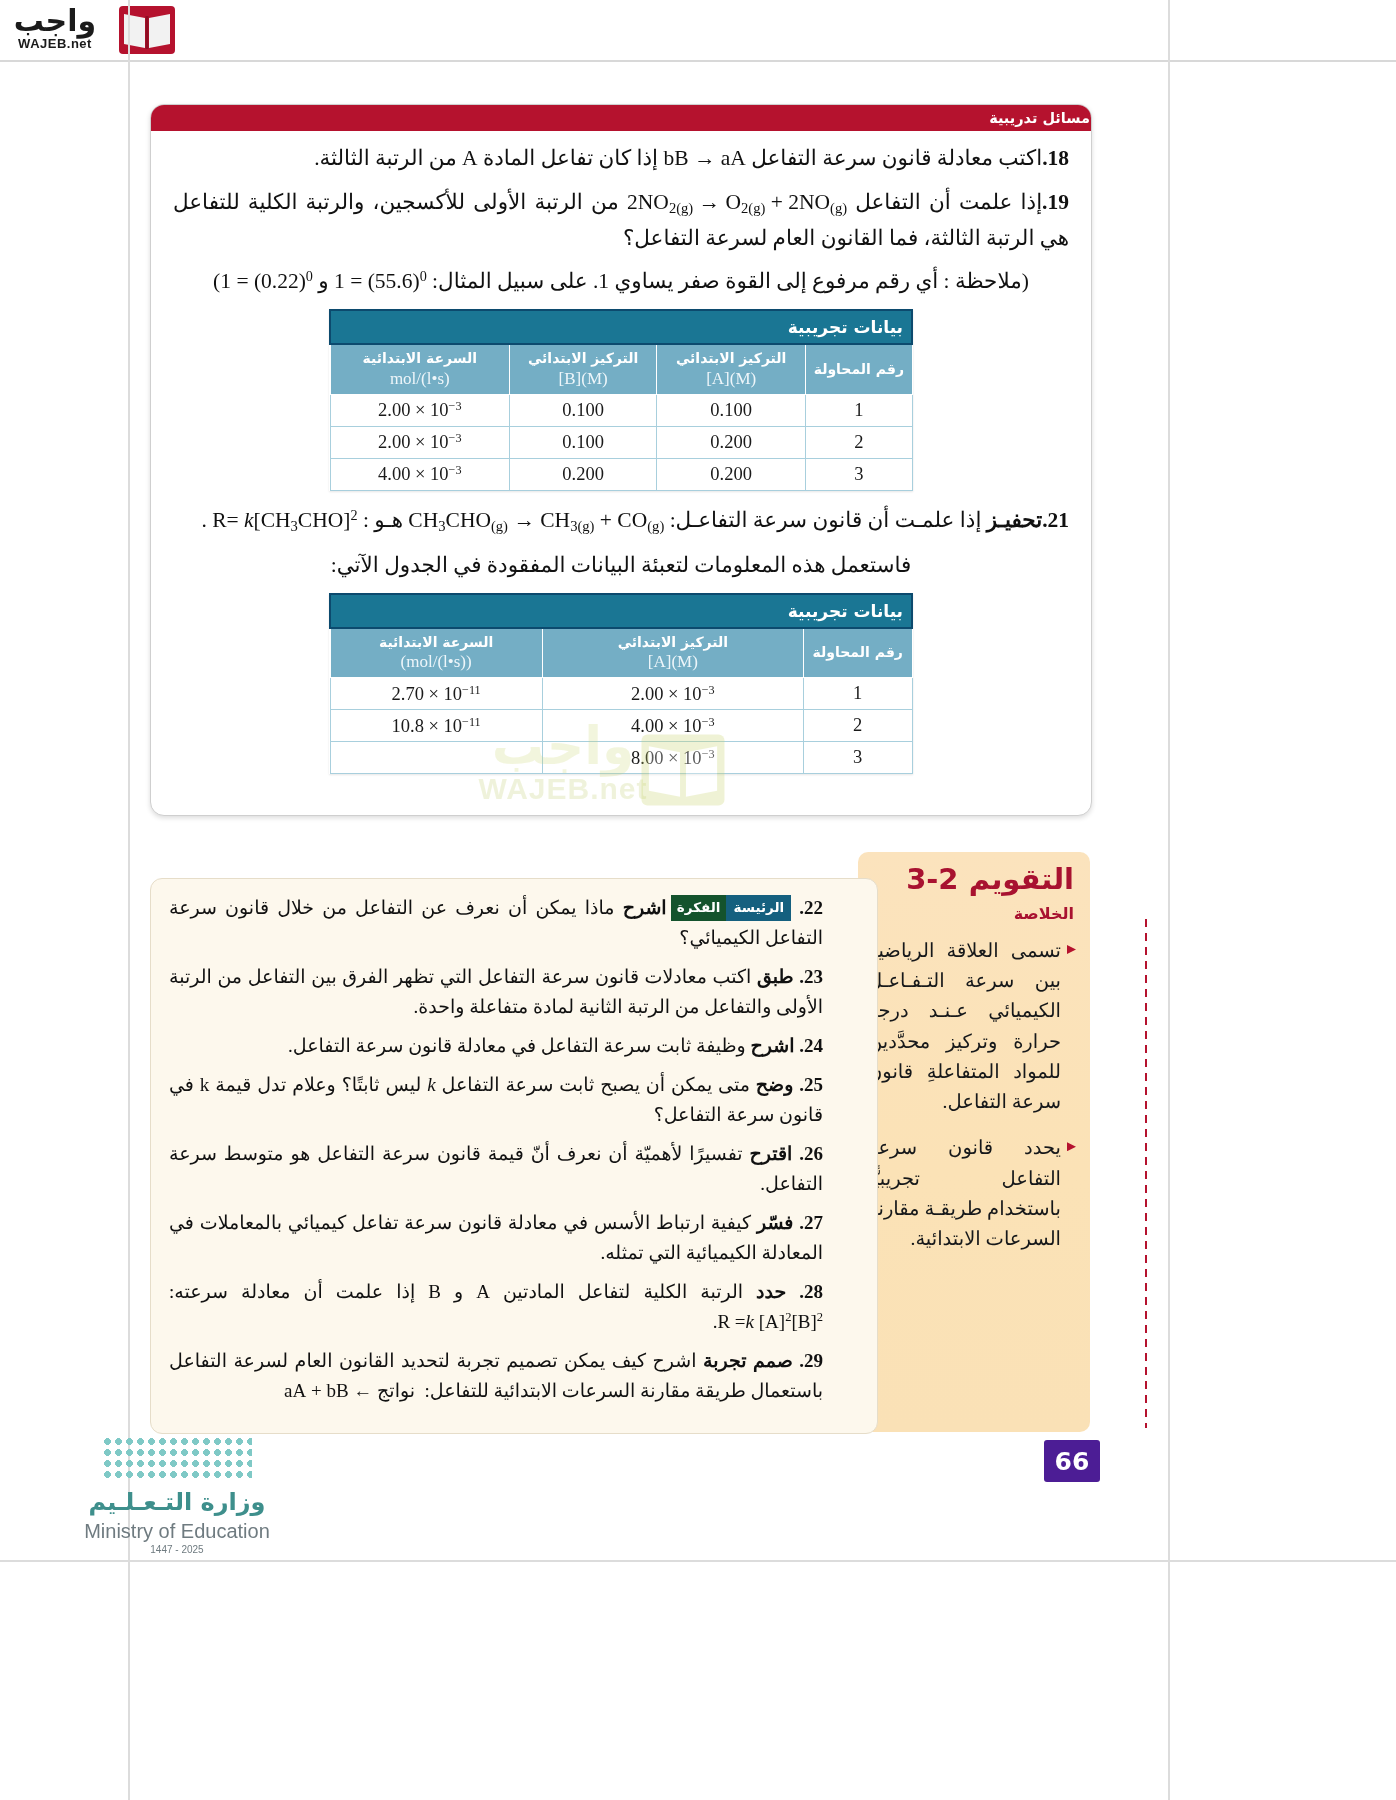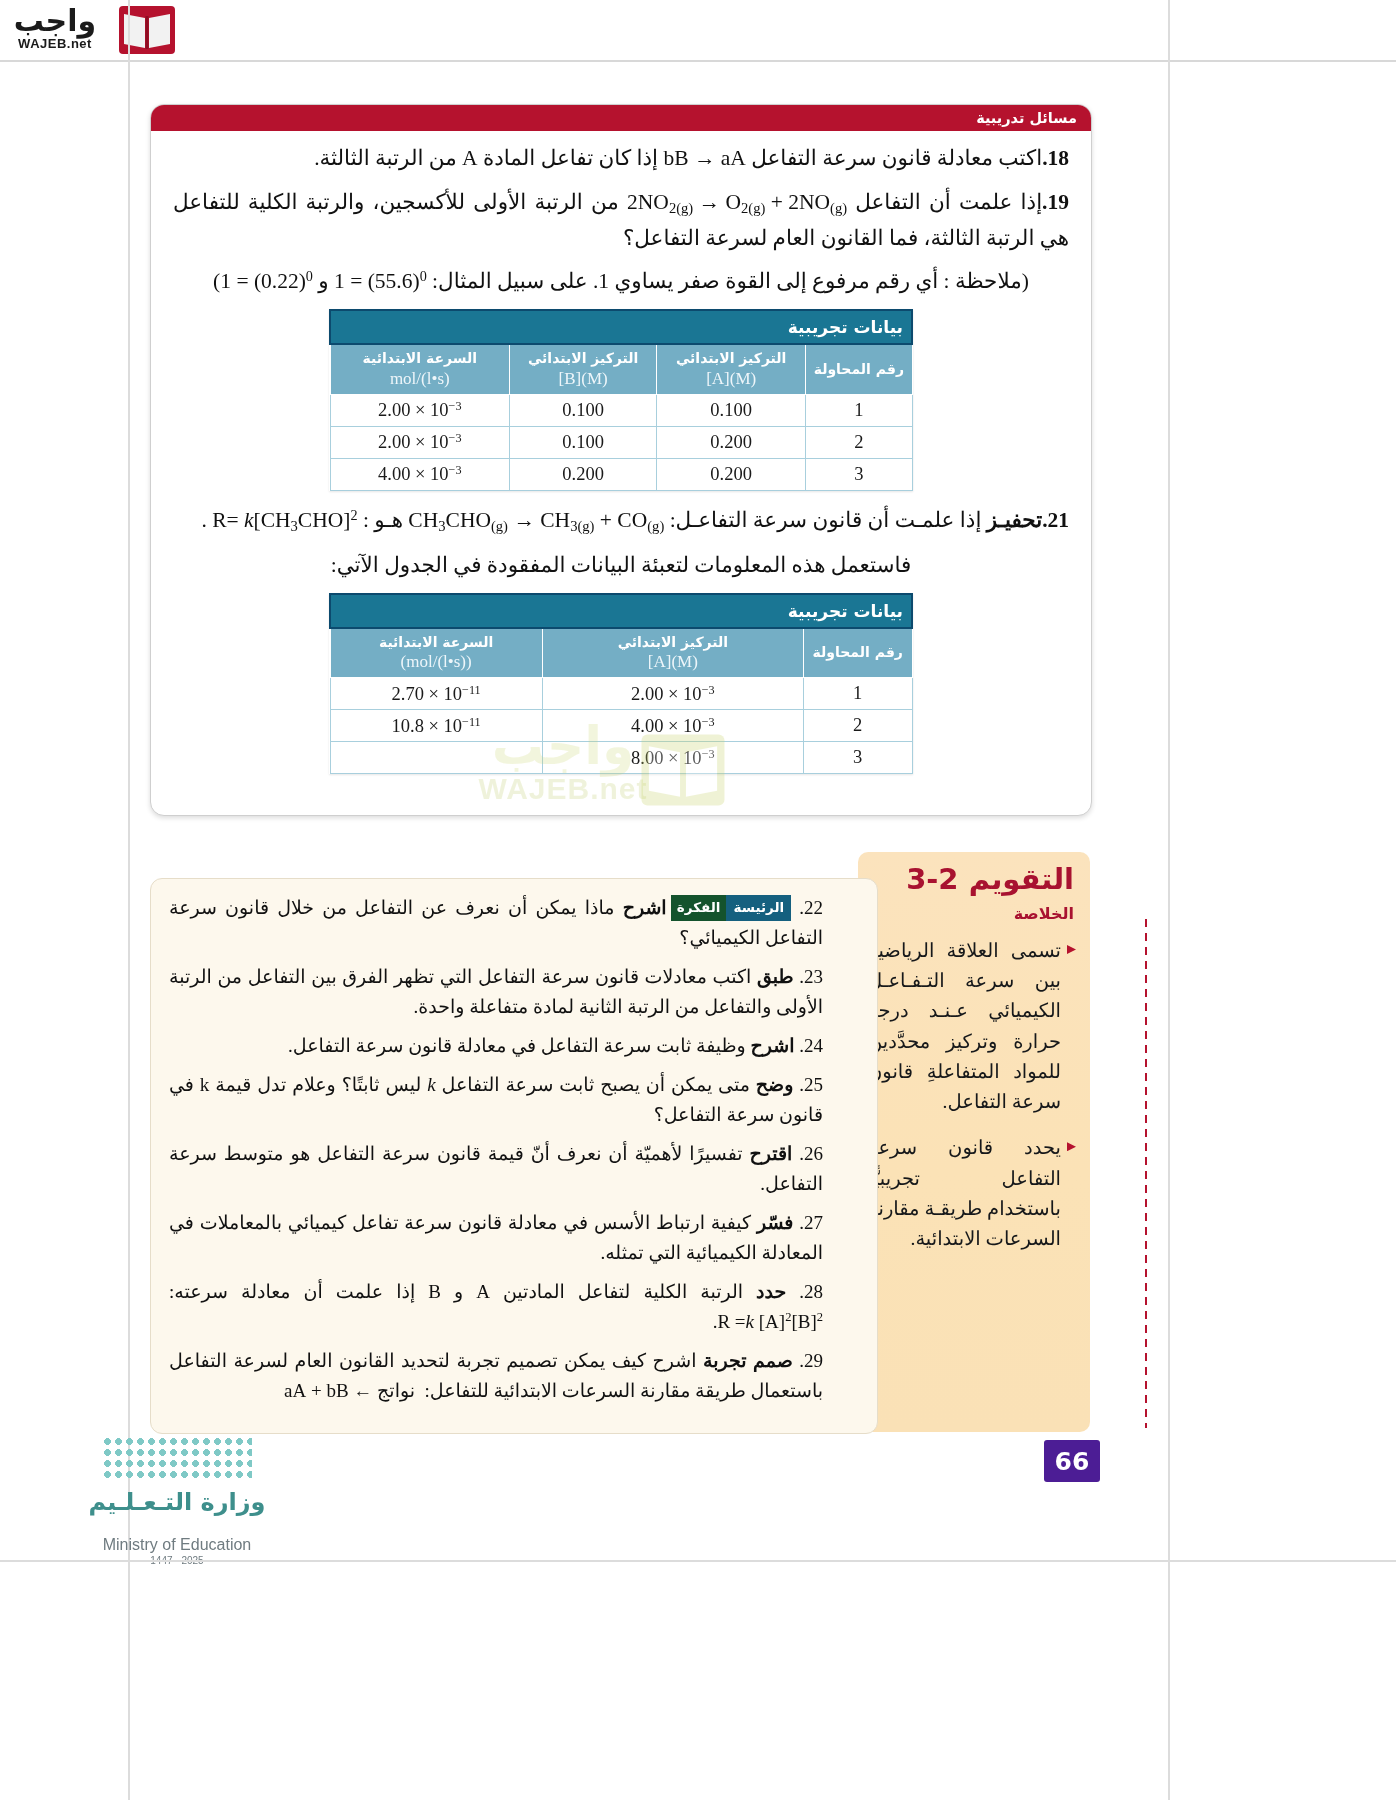--- a/index.html
+++ b/index.html
@@ -47,21 +47,21 @@
     background:#ffffff;
     border:1px solid #cfcfcf;
     border-radius:14px;
     box-shadow:0 2px 5px rgba(0,0,0,.14);
     overflow:hidden;
   }
   #practice-header{
     position:absolute;left:0;top:0;width:940px;height:26px;
     background:#b5122e;
     display:flex;align-items:center;justify-content:flex-start;
-    padding-right:14px;box-sizing:border-box;
+    padding-right:1px;box-sizing:border-box;
   }
   #practice-header .ttl{
     color:#ffffff;font-family:"DejaVu Sans","Liberation Sans",sans-serif;
     font-weight:bold;font-size:14.5px;letter-spacing:0;
   }
   #practice-body{
     position:absolute;left:0;top:26px;width:940px;height:684px;
     padding:10px 22px 0 22px;box-sizing:border-box;
   }
   .prob{
@@ -175,21 +175,21 @@
     background-size:4px 14px;background-repeat:repeat-y;
   }
   #qs{
     position:absolute;left:0;top:0;width:692px;
     padding:14px 20px 0 18px;box-sizing:border-box;direction:rtl;
   }
   .q{
     font-size:19px;line-height:1.58;color:#111;margin:0 0 9px 0;
     text-align:justify;font-family:"Liberation Serif","DejaVu Serif",serif;
   }
-  .q .num{font-weight:normal;}
+  .q .num{font-weight:bold;}
   .q .bold{font-weight:bold;}
   .chip-blue{
     display:inline-block;background:#15607f;color:#ffffff;
     font-family:"DejaVu Sans","Liberation Sans",sans-serif;
     font-weight:bold;font-size:13.5px;padding:2px 7px 3px 7px;
     vertical-align:2px;
   }
   .chip-gold{
     display:inline-block;background:#14532d;color:#ffffff;
     font-family:"DejaVu Sans","Liberation Sans",sans-serif;
@@ -204,21 +204,21 @@
   #moe-dots{
     width:150px;height:46px;margin:0 auto 6px auto;
     background-image:radial-gradient(#7fc9c6 42%, transparent 43%);
     background-size:11px 11px;
   }
   #moe .ar{
     font-family:"DejaVu Sans","Liberation Sans",sans-serif;
     font-weight:bold;font-size:24px;color:#3e8f8c;direction:rtl;letter-spacing:1px;
   }
   #moe .en{
-    font-family:"Liberation Sans",sans-serif;font-size:16px;color:#6f7b80;margin-top:20px;
+    font-family:"Liberation Sans",sans-serif;font-size:20px;color:#6f7b80;margin-top:4px;
   }
   #moe .yr{
     font-family:"Liberation Sans",sans-serif;font-size:10px;color:#6f7b80;margin-top:1px;
   }
   #pagenum{
     position:absolute;left:1044px;top:1440px;width:56px;height:42px;
     background:#4c1d95;color:#ffffff;border-radius:3px;
     display:flex;align-items:center;justify-content:center;
     font-family:"DejaVu Sans","Liberation Sans",sans-serif;
     font-weight:bold;font-size:25px;

